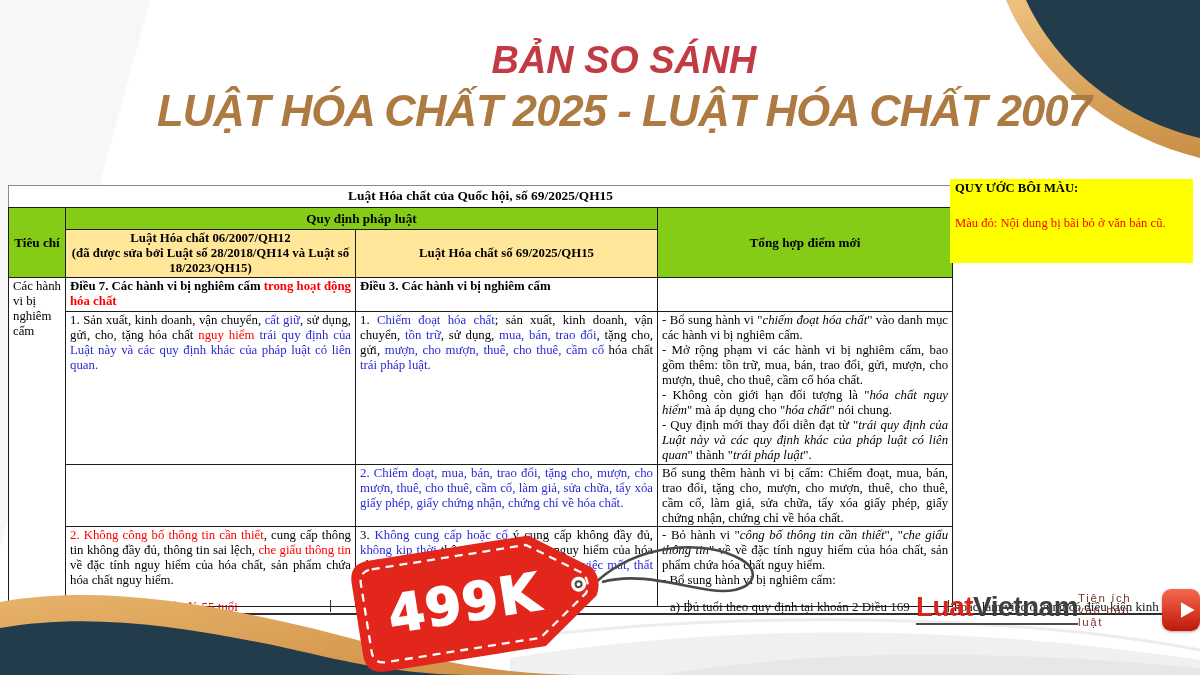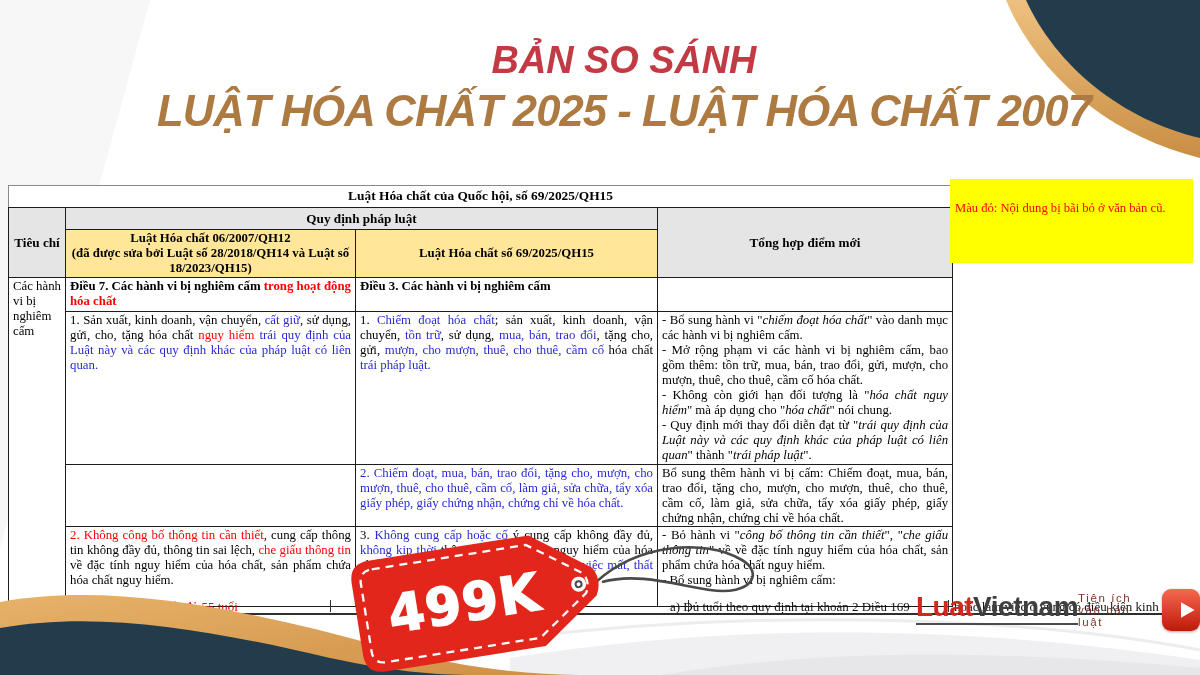--- a/index.html
+++ b/index.html
@@ -11,21 +11,21 @@
   .main-title{position:absolute;top:38px;left:0;width:100%;text-align:center;z-index:1;
     font-style:italic;font-weight:bold;font-family:Liberation Sans, sans-serif;line-height:1.12;margin-left:24px;}
   .main-title .line1{display:block;font-size:39px;color:#c23a44;transform:scaleX(.97);letter-spacing:0px;}
   .main-title .line2{display:block;font-size:45px;color:#ad7a41;margin-top:4px;transform:scaleX(.97);letter-spacing:-1px;}
 
   
   table.cmp{border-collapse:collapse;table-layout:fixed;position:absolute;left:8px;top:185px;width:944px;background:#fff;z-index:1;}
   table.cmp td{border:1px solid #1c1c1c;padding:1px 4px;vertical-align:top;
     font-family:"Liberation Serif",serif;font-size:12.8px;line-height:1.17;overflow:hidden;color:#000;}
   tr.doc td{border-color:#8a8a8a;border-bottom-color:#1c1c1c;text-align:center;font-weight:bold;font-size:13.4px;padding:2px;}
-  tr.green td{background:#e5e5e5;font-weight:bold;text-align:center;vertical-align:middle;font-size:13.2px;}
+  tr.green td{background:#84cc16;font-weight:bold;text-align:center;vertical-align:middle;font-size:13.2px;}
   tr.tan td{background:#ffe699;font-weight:bold;text-align:center;vertical-align:middle;white-space:pre-line;font-size:12.8px;}
   td.crit{font-size:12.9px;}
   td.just{text-align:justify;}
   .pw{white-space:pre-wrap;}
   .c-k{color:#000}
   .c-b{color:#2a2ad4}
   .c-r{color:#f00}
   .c-bold{font-weight:bold}
   .c-it{font-style:italic}
 
@@ -124,20 +124,21 @@
   <tr style="height:80px">
     <td class="just"><span class="c-r">2. Không công bố thông tin cần thiết</span><span class="c-k">, cung cấp thông tin không đầy đủ, thông tin sai lệch, </span><span class="c-r">che giấu thông tin</span><span class="c-k"> về đặc tính nguy hiểm của hóa chất, sản phẩm chứa hóa chất nguy hiểm.</span></td>
     <td class="just"><span class="c-k">3. </span><span class="c-b">Không cung cấp hoặc cố</span><span class="c-k"> ý cung </span><span class="c-k">cấp không đầy đủ, </span><span class="c-b">không kịp thời</span><span class="c-k"> thông tin về đặc tính nguy hiểm của hóa chất, sản phẩm chứa hóa chất nguy hiểm; </span><span class="c-b">việc mất, thất thoát hóa chất.</span></td>
     <td class="just pw"><span class="c-k">- Bỏ hành vi "</span><span class="c-it">công bố thông tin cần thiết</span><span class="c-k">", "</span><span class="c-it">che giấu thông tin</span><span class="c-k">" về về đặc tính nguy hiểm của hóa chất, sản phẩm chứa hóa chất nguy hiểm.
 - Bổ sung hành vi bị nghiêm cấm:</span></td>
   </tr>
 </tbody>
   </table>
 
 <div class="legend">
+  <div class="t">QUY ƯỚC BÔI MÀU:</div>
   <div class="red">Màu đỏ: Nội dung bị bãi bỏ ở văn bản cũ.</div>
 </div>
 
 <div class="cutoff">
   <span class="red" style="left:0px">c) Ngư</span>
   <span class="red" style="left:62px">động từ đủ 50 tuổi đến đủ 55 tuổi</span>
   <i class="vbar" style="left:328px"></i>
   <i class="vbar" style="left:686px"></i>
   <span class="blk" style="left:668px">a) Đủ tuổi theo quy định tại khoản 2 Điều 169</span>
   <i class="vbar" style="left:946px"></i>

